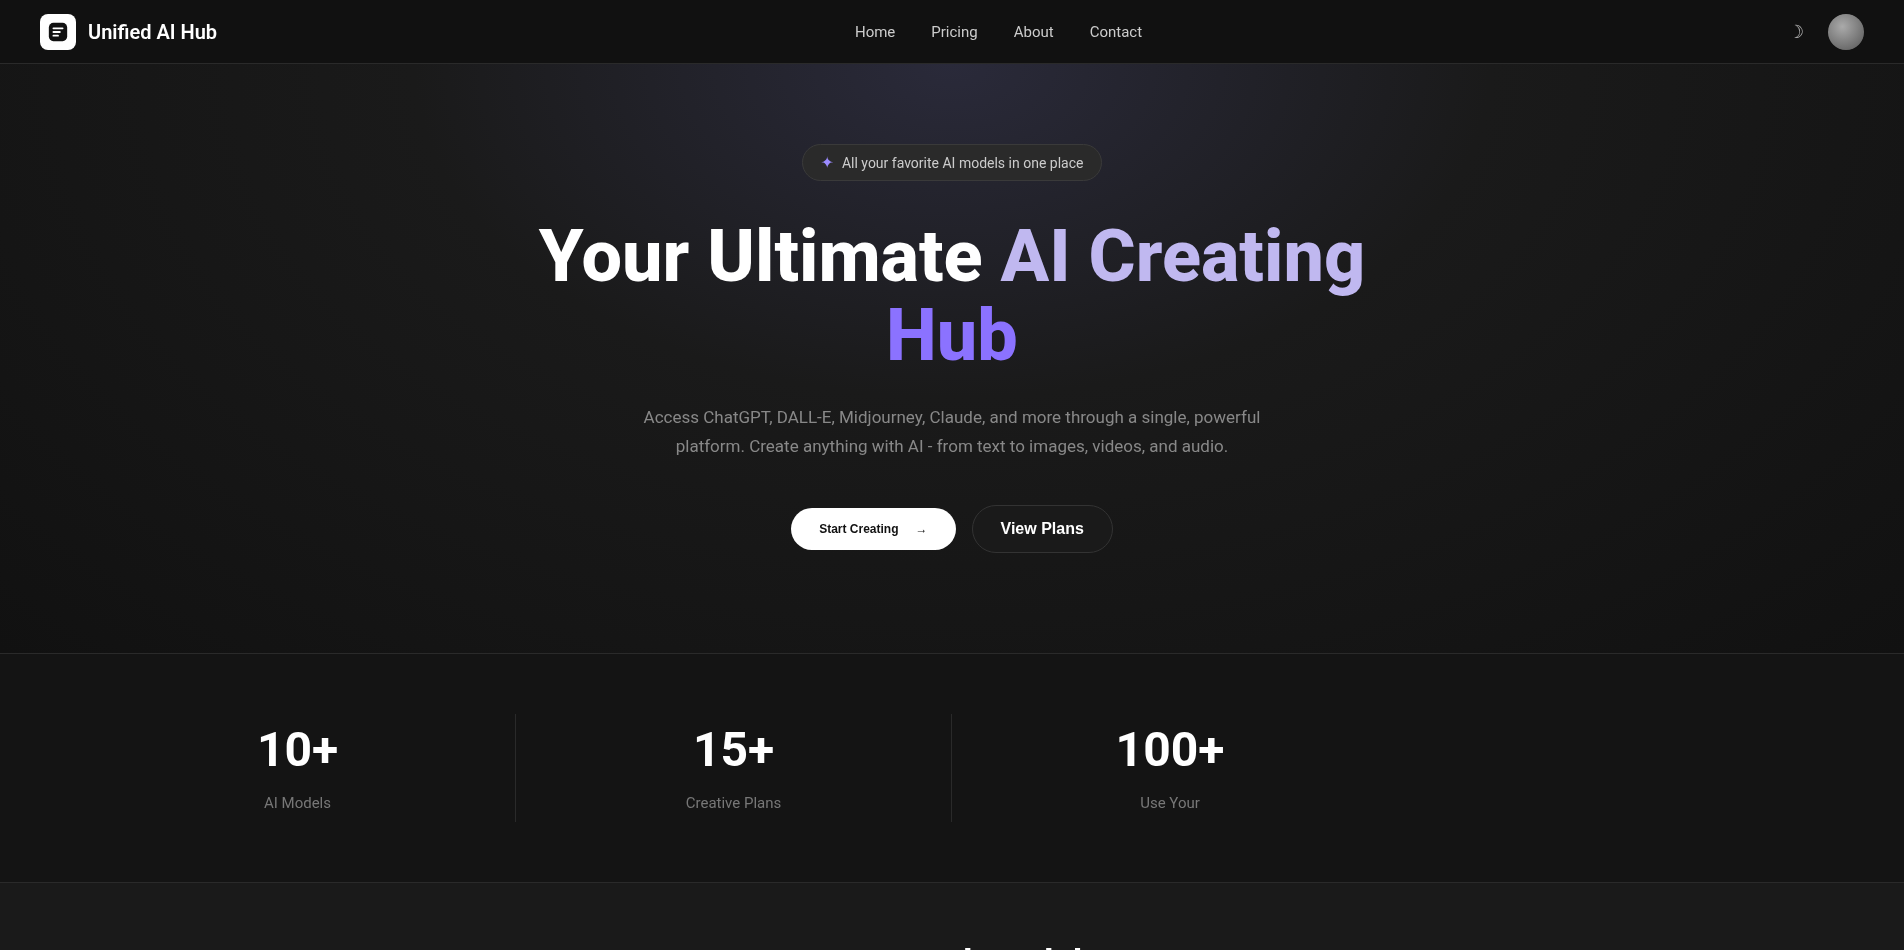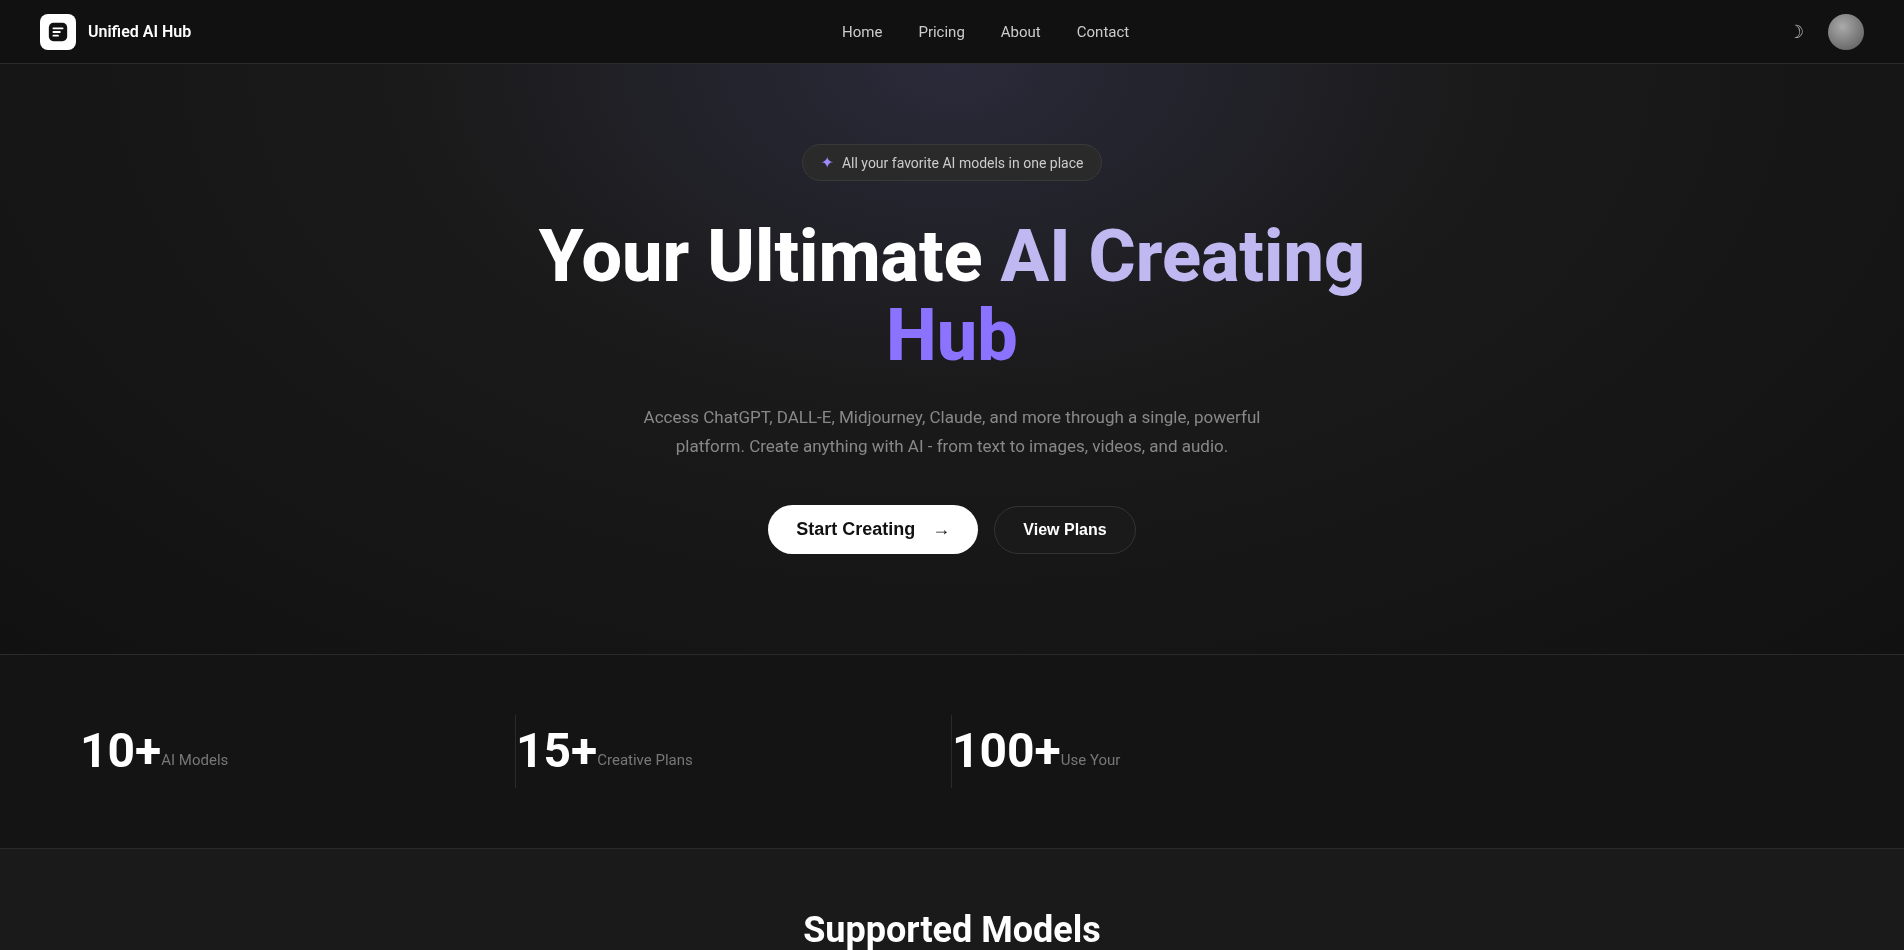--- a/index.html
+++ b/index.html
@@ -37,21 +37,21 @@
       align-items: center;
       justify-content: center;
     }
 
     .nav-logo svg {
       width: 22px;
       height: 22px;
     }
 
     .nav-title {
-      font-size: 16px;
+      font-size: 20px;
       font-weight: 600;
       color: #ffffff;
     }
 
     .nav-links {
       display: flex;
       gap: 36px;
       align-items: center;
     }
 
@@ -156,21 +156,21 @@
       gap: 16px;
       align-items: center;
     }
 
     .btn-primary {
       background: #ffffff;
       color: #111111;
       border: none;
       border-radius: 999px;
       padding: 14px 28px;
-      font-size: 18px;
+      font-size: 12px;
       font-weight: 600;
       cursor: pointer;
       display: flex;
       align-items: center;
       gap: 17px;
     }
 
     .btn-secondary {
       background: #1a1a1a;
       color: #ffffff;
@@ -187,21 +187,21 @@
       background: #141414;
       border-top: 1px solid #2a2a2a;
       border-bottom: 1px solid #2a2a2a;
       display: grid;
       grid-template-columns: repeat(4, 1fr);
       padding: 60px 80px;
     }
 
     .stat-item {
       display: flex;
-      flex-direction: row;
+      flex-direction: column;
       align-items: center;
       text-align: center;
       border-right: 1px solid #2a2a2a;
       padding: 10px 0;
     }
 
     .stat-item:last-child { border-right: none; }
 
     .stat-value {
       font-size: 48px;

